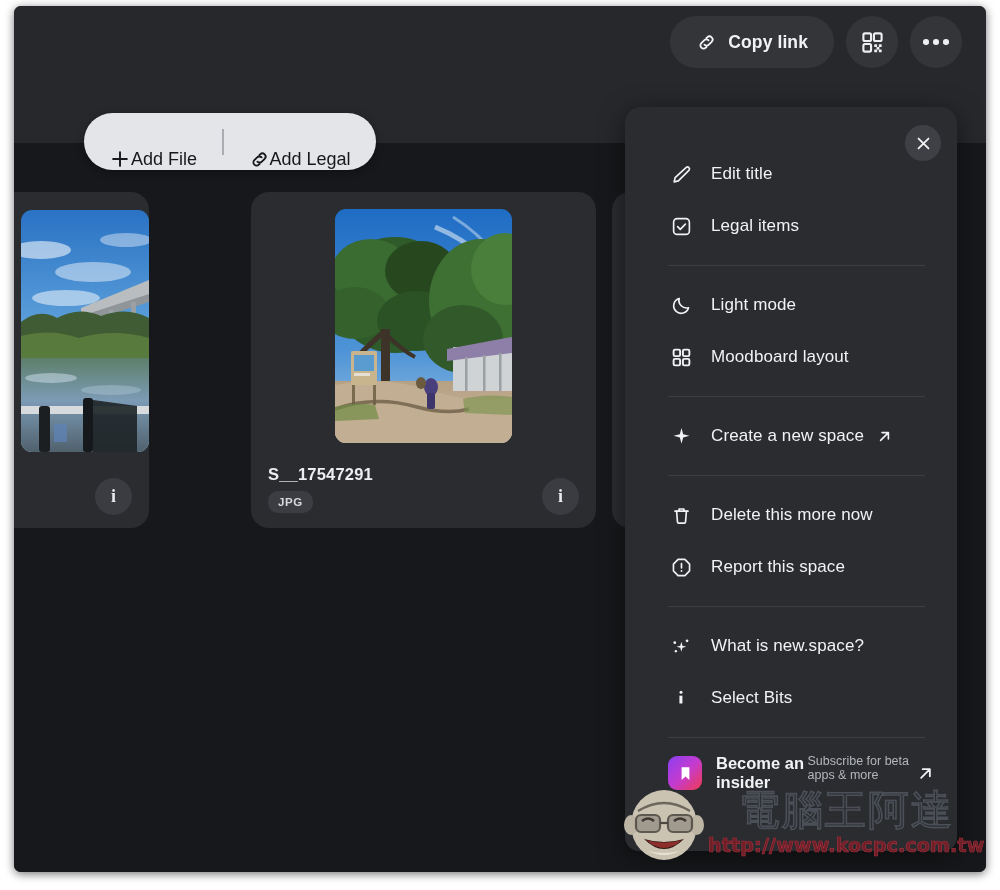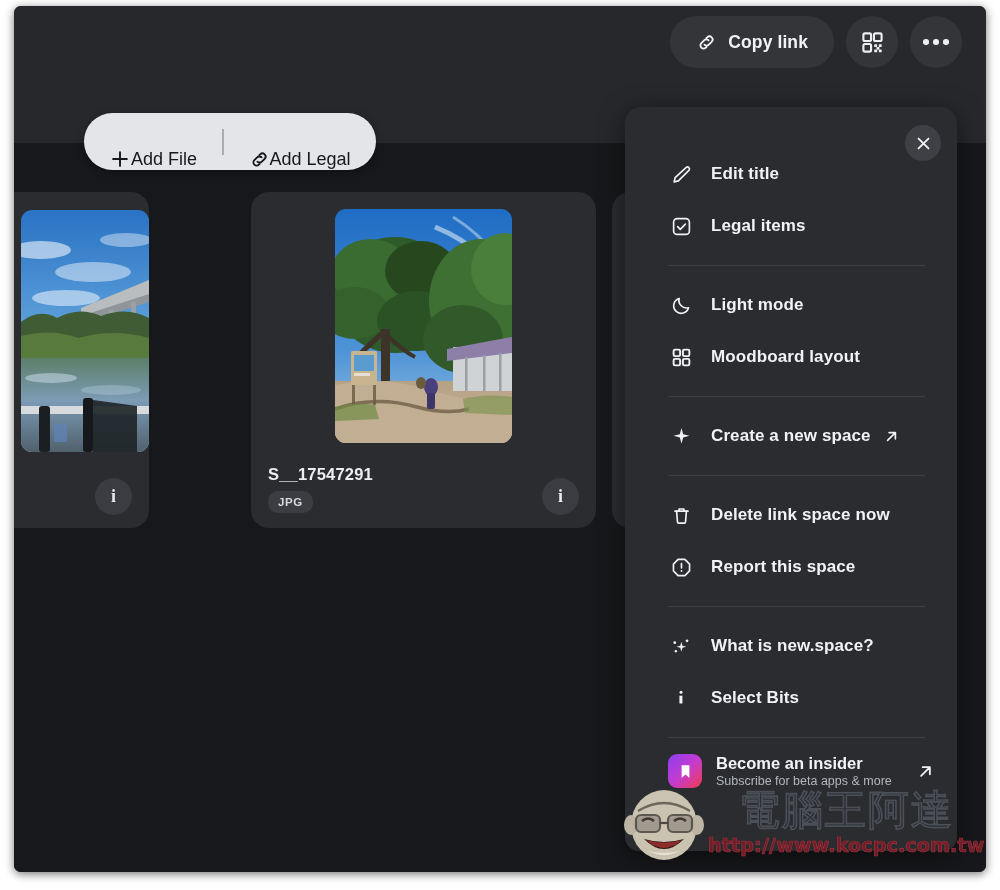--- a/index.html
+++ b/index.html
@@ -142,42 +142,42 @@
     padding: 0 22px 0 43px;
     cursor: pointer;
     position: relative;
   }
   .menu-item .mi-icon {
     width: 26px; flex: 0 0 26px;
     display: flex; align-items: center; justify-content: center;
     margin-right: 17px;
   }
   .menu-item .mi-label {
-    color: #f0f2f4; font-size: 17px; font-weight: bold;
+    color: #f0f2f4; font-size: 17px; font-weight: normal;
     letter-spacing: .1px; white-space: nowrap;
   }
   .menu-item .mi-ext { margin-left: 12px; display: flex; align-items: center; }
   .menu-sep {
     height: 1px; background: #3c3e43;
     margin: 13px 32px 13px 43px;
   }
 
   
   #insider-row {
     display: flex; align-items: center;
     padding: 3px 22px 0 43px;
     cursor: pointer; position: relative;
   }
   #insider-icon {
     width: 34px; height: 34px; border-radius: 9px;
     background: linear-gradient(135deg, #8b3ff0 0%, #c43bd0 50%, #f03b52 100%);
     display: flex; align-items: center; justify-content: center;
     flex: 0 0 34px; margin-right: 14px;
   }
-  #insider-text { display: flex; flex-direction: column; gap: 1px; }
+  #insider-text { display: flex; flex-direction: row; gap: 1px; }
   #insider-title { color: #f2f3f5; font-size: 16.5px; font-weight: bold; }
   #insider-sub   { color: #b3b6bb; font-size: 12.5px; }
   #insider-arrow { margin-left: auto; display:flex; align-items:center; }
 
   
   #watermark {
     position: absolute; left: 608px; top: 771px;
     width: 364px; height: 92px;
     z-index: 60;
     pointer-events: none;
@@ -433,21 +433,21 @@
       <div class="menu-sep"></div>
 
       <div class="menu-item">
         <span class="mi-icon">
           <svg width="21" height="21" viewBox="0 0 24 24" fill="none" stroke="#f0f2f4" stroke-width="1.9" stroke-linecap="round" stroke-linejoin="round">
             <path d="M4.5 7h15"></path>
             <path d="M9.2 7V4.6h5.6V7"></path>
             <path d="M6.4 7l1 12.4a1.4 1.4 0 0 0 1.4 1.3h6.4a1.4 1.4 0 0 0 1.4-1.3L17.6 7"></path>
           </svg>
         </span>
-        <span class="mi-label">Delete link space now</span>
+        <span class="mi-label">Delete this more now</span>
       </div>
 
       <div class="menu-item">
         <span class="mi-icon">
           <svg width="21" height="21" viewBox="0 0 24 24" fill="none" stroke="#f0f2f4" stroke-width="1.9" stroke-linecap="round" stroke-linejoin="round">
             <path d="M8.1 2.8h7.8l5.3 5.3v7.8l-5.3 5.3H8.1L2.8 15.9V8.1z"></path>
             <path d="M12 7.6v5"></path>
               <circle cx="12" cy="16" r="1.05" fill="#f0f2f4" stroke="none"></circle>
           </svg>
         </span>

